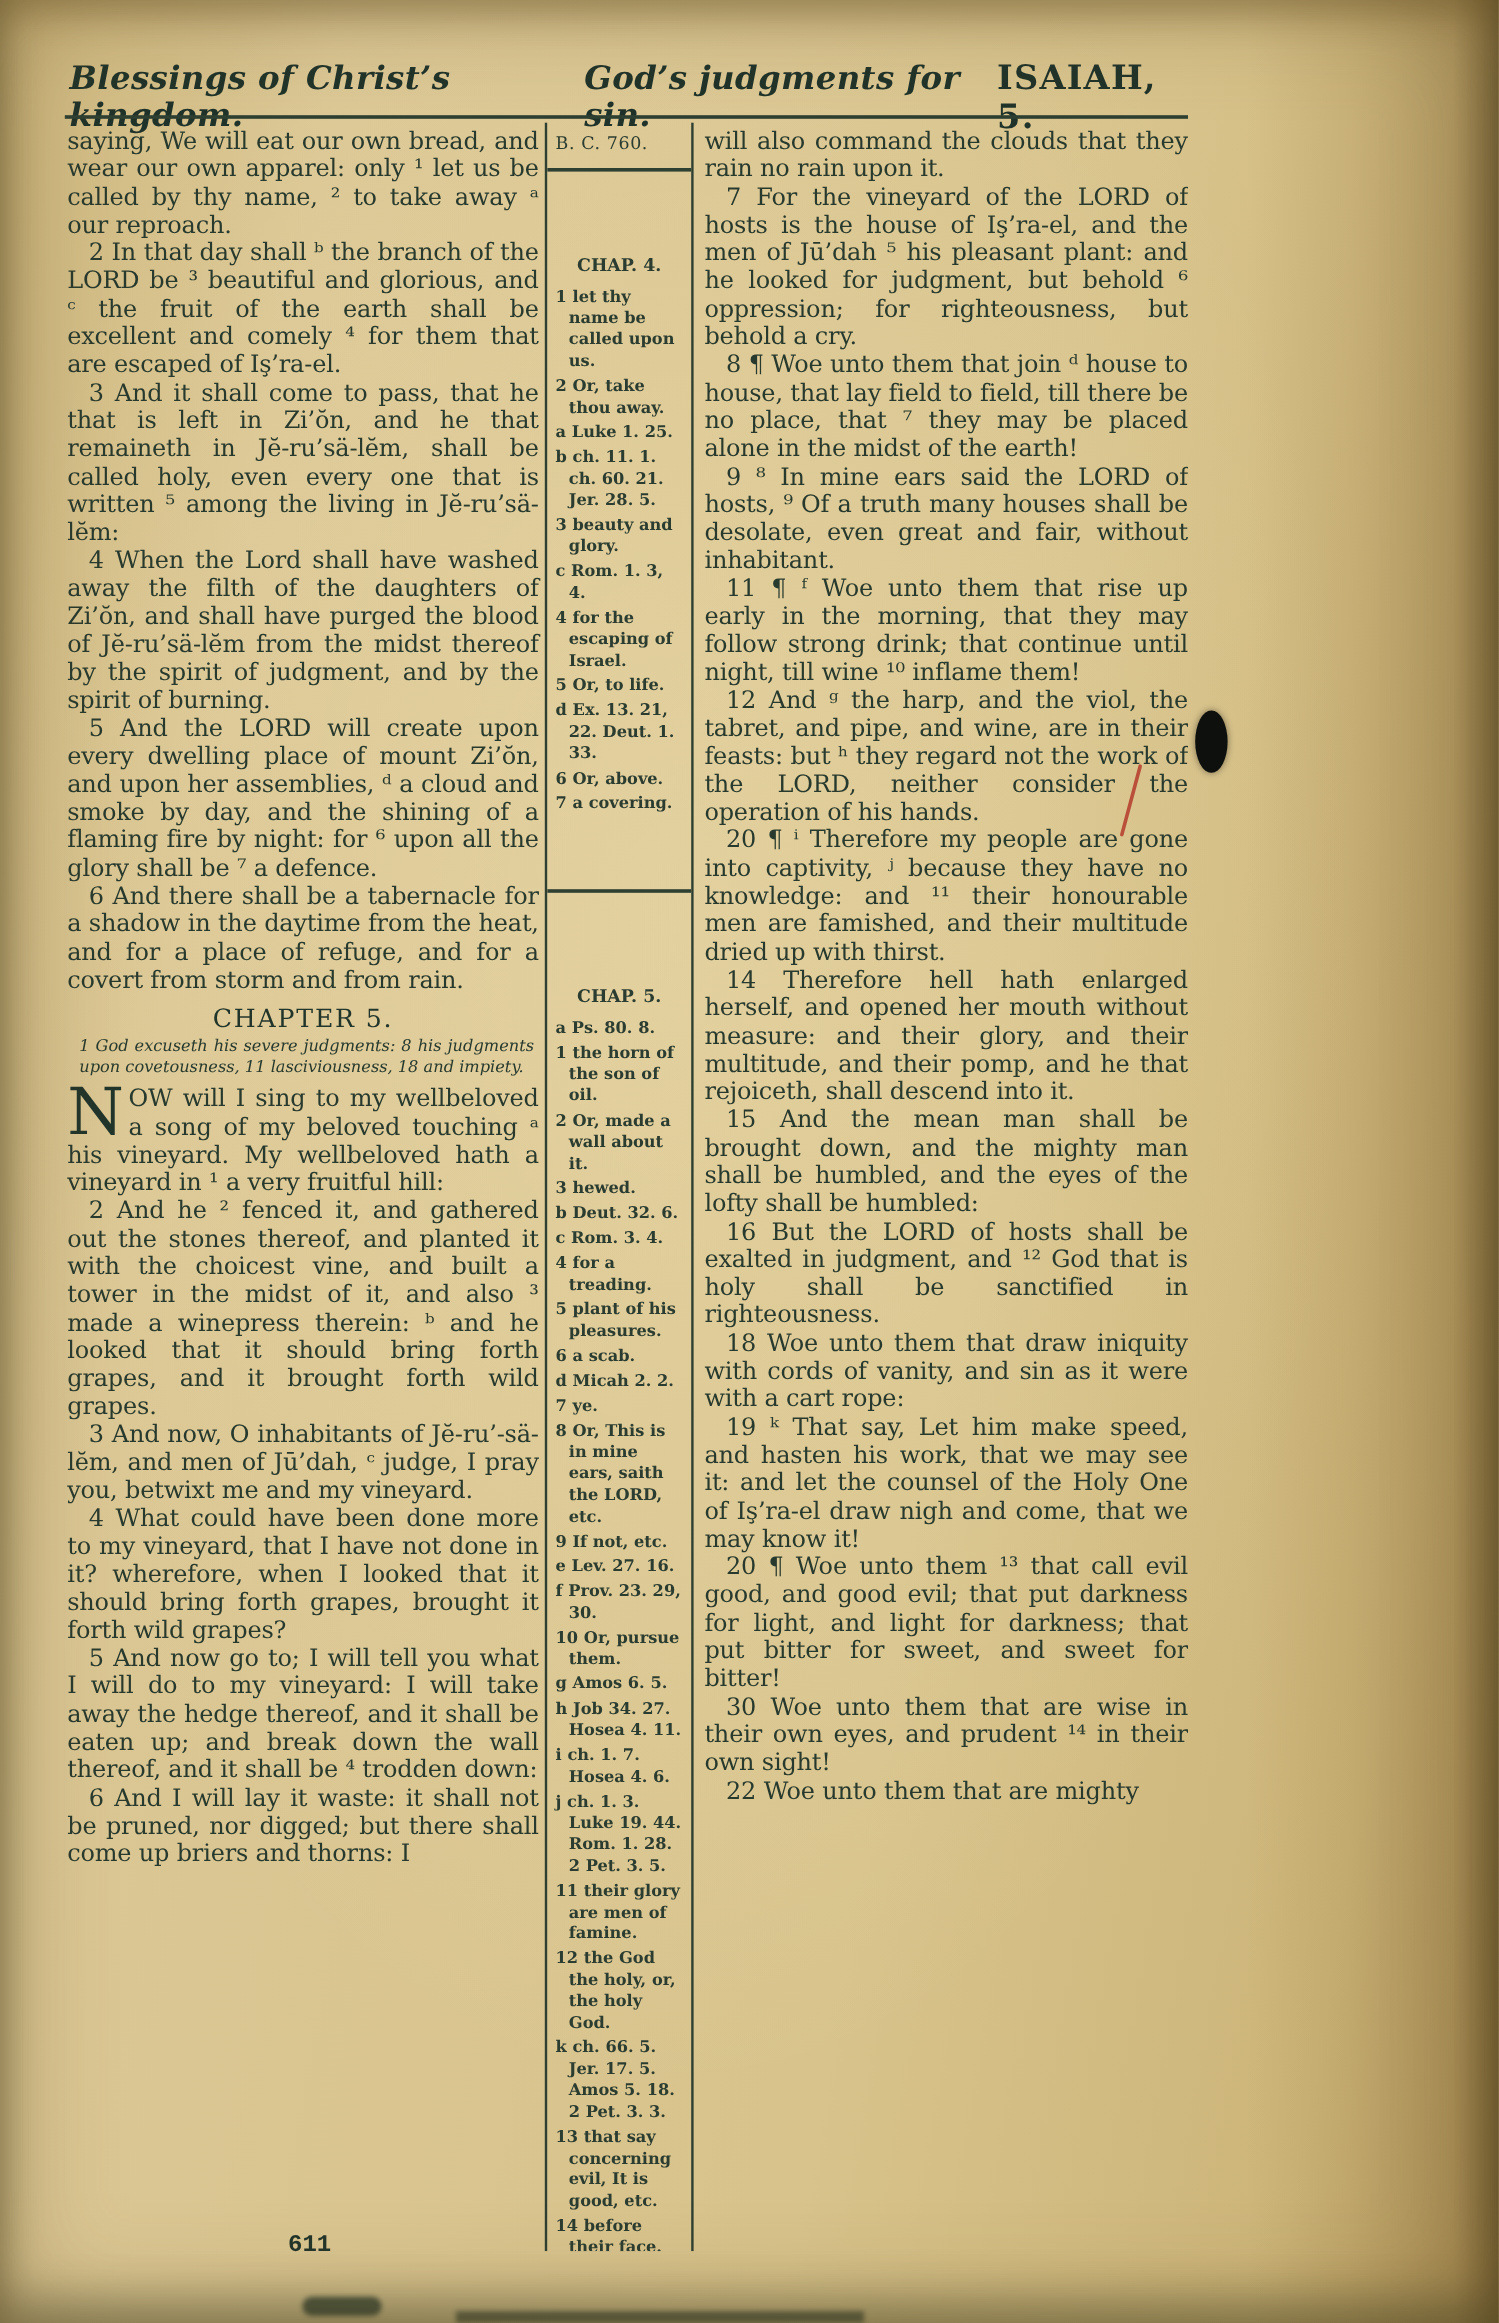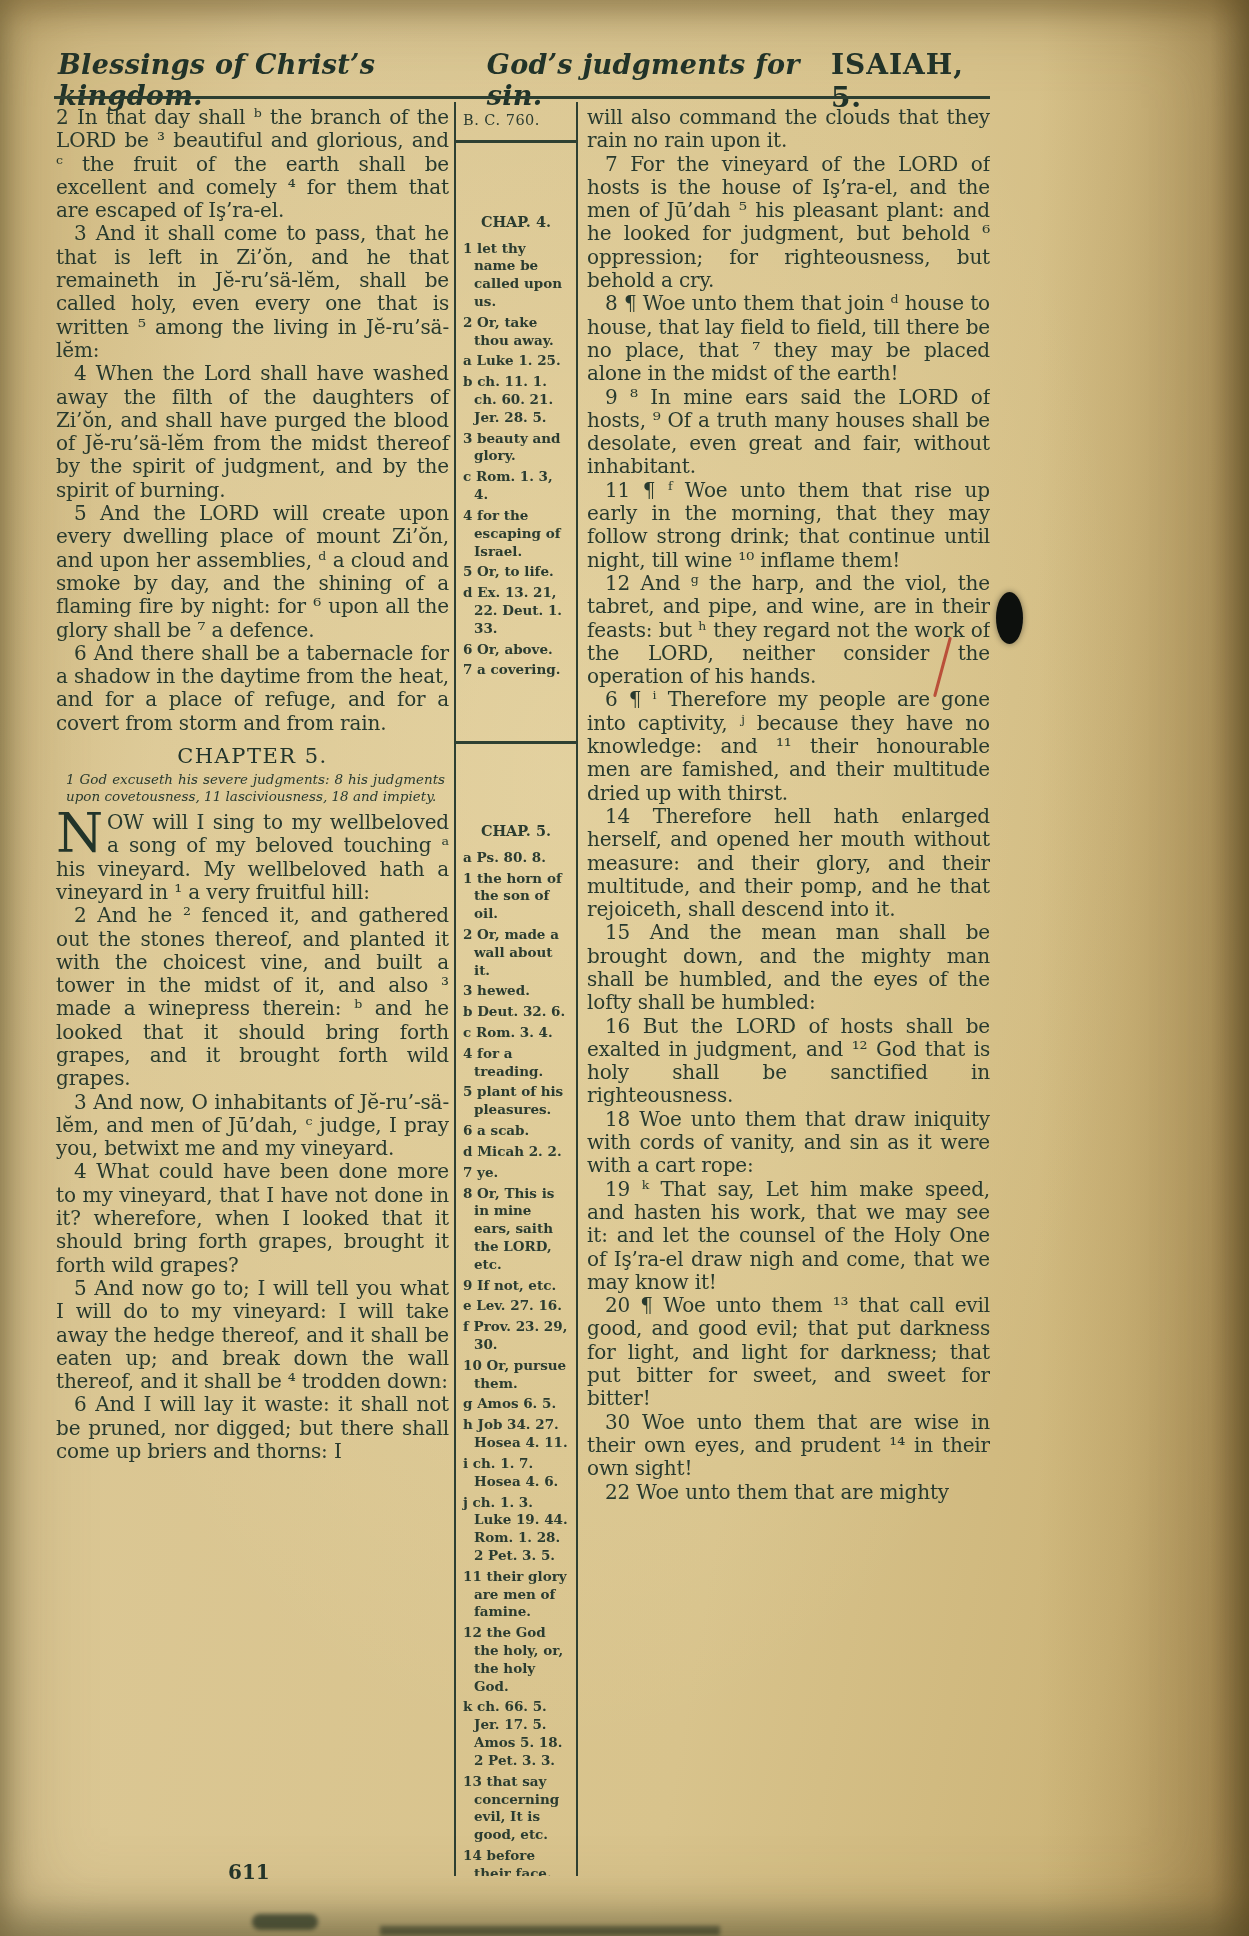--- a/index.html
+++ b/index.html
@@ -61,21 +61,21 @@
   .bc{font-size:14.5px;letter-spacing:.5px;}
   .mini-rule{height:2.5px;background:#2e4032;margin:12px -7px 0;}
   .mid-rule{height:2.5px;background:#2e4032;margin:62px -7px 0;}
   .chap-head{text-align:center;font-weight:bold;font-size:14.5px;margin:70px 0 10px;}
   .chap-head.chap5{margin-top:78px;}
   .notes .note{
     margin:0 0 3px;font-size:13.5px;line-height:1.32;
     padding-left:11px;text-indent:-11px;text-align:left;font-weight:bold;
   }
 
-  .page-number{position:absolute;left:228px;top:1860px;font-size:20px;font-weight:bold;color:#22352b;}
+  .page-number{position:absolute;left:240px;top:1860px;font-size:20px;font-weight:bold;color:#22352b;font-family:Liberation Mono, monospace;}
 
   
   .thumb-notch{
     position:absolute;left:996px;top:592px;width:27px;height:52px;
     background:#0d100d;border-radius:50%;
     box-shadow:0 0 6px rgba(0,0,0,.45);
   }
   .pen-mark{
     position:absolute;left:941px;top:636px;width:3px;height:62px;
     background:#b43b2a;transform:rotate(15deg);border-radius:3px;opacity:.85;
@@ -99,20 +99,21 @@
     <span class="head-italic">Blessings of Christ’s kingdom.</span>
     <span class="head-italic">God’s judgments for sin.</span>
     <span class="head-book">ISAIAH, 5.</span>
   </div>
   <div class="header-rule"></div>
 
   <div class="columns">
 
     <div class="col col-left">
       <div class="verses verses-cont">
+          <p>saying, We will eat our own bread, and wear our own apparel: only ¹ let us be called by thy name, ² to take away ᵃ our reproach.</p>
           <p>2 In that day shall ᵇ the branch of the LORD be ³ beautiful and glorious, and ᶜ the fruit of the earth shall be excellent and comely ⁴ for them that are escaped of Iş’ra-el.</p>
           <p>3 And it shall come to pass, that he that is left in Zi’ŏn, and he that remaineth in Jĕ-ru’sä-lĕm, shall be called holy, even every one that is written ⁵ among the living in Jĕ-ru’sä-lĕm:</p>
           <p>4 When the Lord shall have washed away the filth of the daughters of Zi’ŏn, and shall have purged the blood of Jĕ-ru’sä-lĕm from the midst thereof by the spirit of judgment, and by the spirit of burning.</p>
           <p>5 And the LORD will create upon every dwelling place of mount Zi’ŏn, and upon her assemblies, ᵈ a cloud and smoke by day, and the shining of a flaming fire by night: for ⁶ upon all the glory shall be ⁷ a defence.</p>
           <p>6 And there shall be a tabernacle for a shadow in the daytime from the heat, and for a place of refuge, and for a covert from storm and from rain.</p>
         </div>
       <div class="chap-title">CHAPTER 5.</div>
       <div class="chap-summary">1 God excuseth his severe judgments: 8 his judgments upon covetousness, 11 lasciviousness, 18 and impiety.</div>
       <div class="verses verses-drop">
           <p>NOW will I sing to my wellbeloved a song of my beloved touching ᵃ his vineyard. My wellbeloved hath a vineyard in ¹ a very fruitful hill:</p>
@@ -173,21 +174,21 @@
     </div>
 
     <div class="col col-right">
       <div class="verses verses-cont">
           <p>will also command the clouds that they rain no rain upon it.</p>
           <p>7 For the vineyard of the LORD of hosts is the house of Iş’ra-el, and the men of Jū’dah ⁵ his pleasant plant: and he looked for judgment, but behold ⁶ oppression; for righteousness, but behold a cry.</p>
           <p>8 ¶ Woe unto them that join ᵈ house to house, that lay field to field, till there be no place, that ⁷ they may be placed alone in the midst of the earth!</p>
           <p>9 ⁸ In mine ears said the LORD of hosts, ⁹ Of a truth many houses shall be desolate, even great and fair, without inhabitant.</p>
           <p>11 ¶ ᶠ Woe unto them that rise up early in the morning, that they may follow strong drink; that continue until night, till wine ¹⁰ inflame them!</p>
           <p>12 And ᵍ the harp, and the viol, the tabret, and pipe, and wine, are in their feasts: but ʰ they regard not the work of the LORD, neither consider the operation of his hands.</p>
-          <p>6 ¶ ⁱ Therefore my people are gone into captivity, ʲ because they have no knowledge: and ¹¹ their honourable men are famished, and their multitude dried up with thirst.</p>
+          <p>20 ¶ ⁱ Therefore my people are gone into captivity, ʲ because they have no knowledge: and ¹¹ their honourable men are famished, and their multitude dried up with thirst.</p>
           <p>14 Therefore hell hath enlarged herself, and opened her mouth without measure: and their glory, and their multitude, and their pomp, and he that rejoiceth, shall descend into it.</p>
           <p>15 And the mean man shall be brought down, and the mighty man shall be humbled, and the eyes of the lofty shall be humbled:</p>
           <p>16 But the LORD of hosts shall be exalted in judgment, and ¹² God that is holy shall be sanctified in righteousness.</p>
           <p>18 Woe unto them that draw iniquity with cords of vanity, and sin as it were with a cart rope:</p>
           <p>19 ᵏ That say, Let him make speed, and hasten his work, that we may see it: and let the counsel of the Holy One of Iş’ra-el draw nigh and come, that we may know it!</p>
           <p>20 ¶ Woe unto them ¹³ that call evil good, and good evil; that put darkness for light, and light for darkness; that put bitter for sweet, and sweet for bitter!</p>
           <p>30 Woe unto them that are wise in their own eyes, and prudent ¹⁴ in their own sight!</p>
           <p>22 Woe unto them that are mighty</p>
         </div>
     </div>

